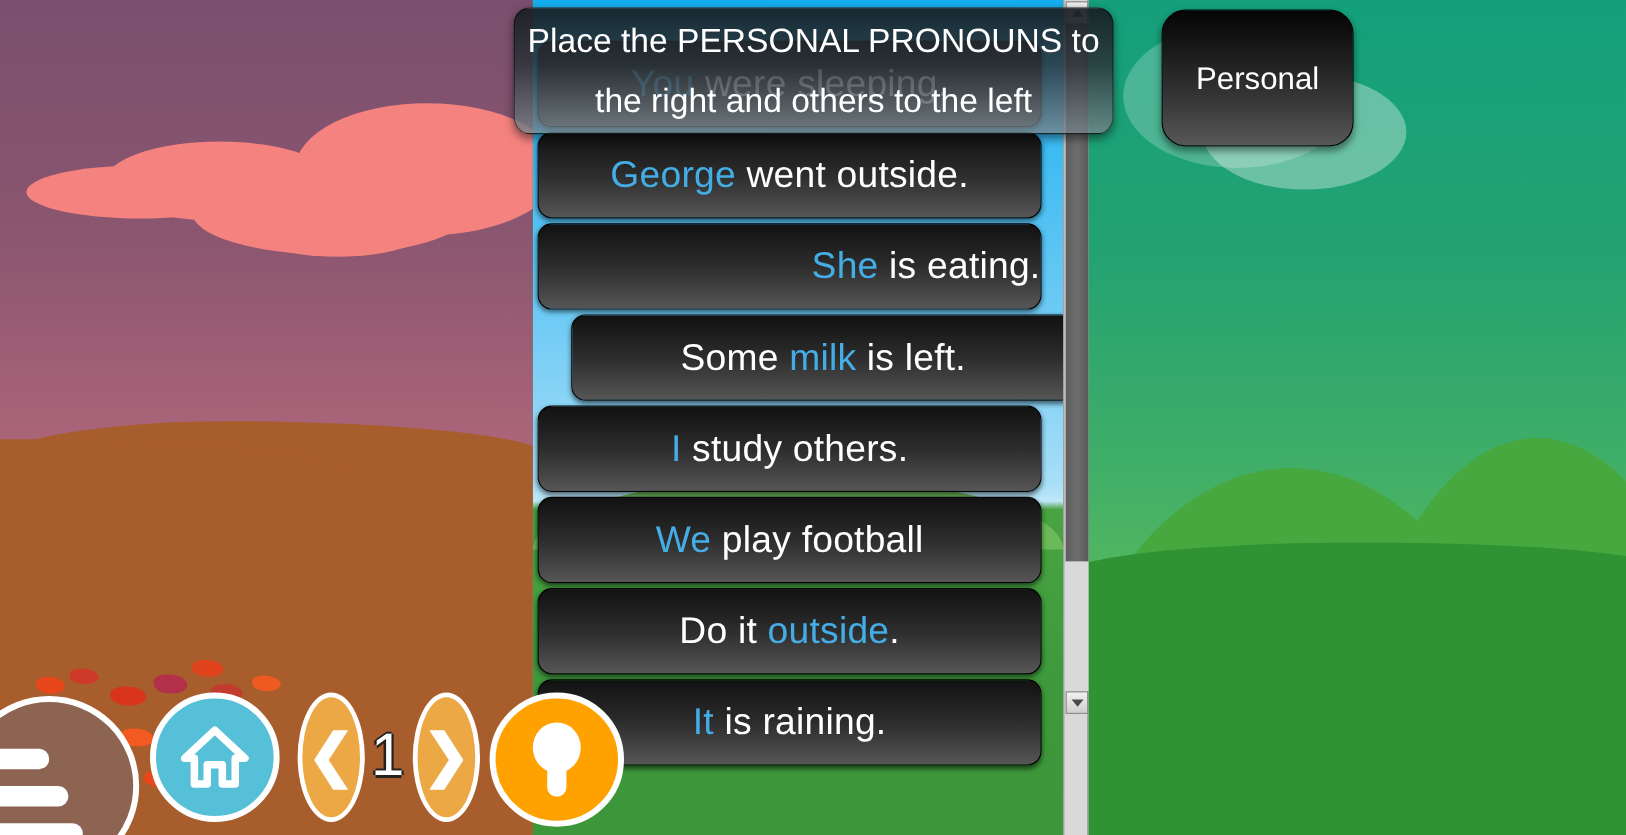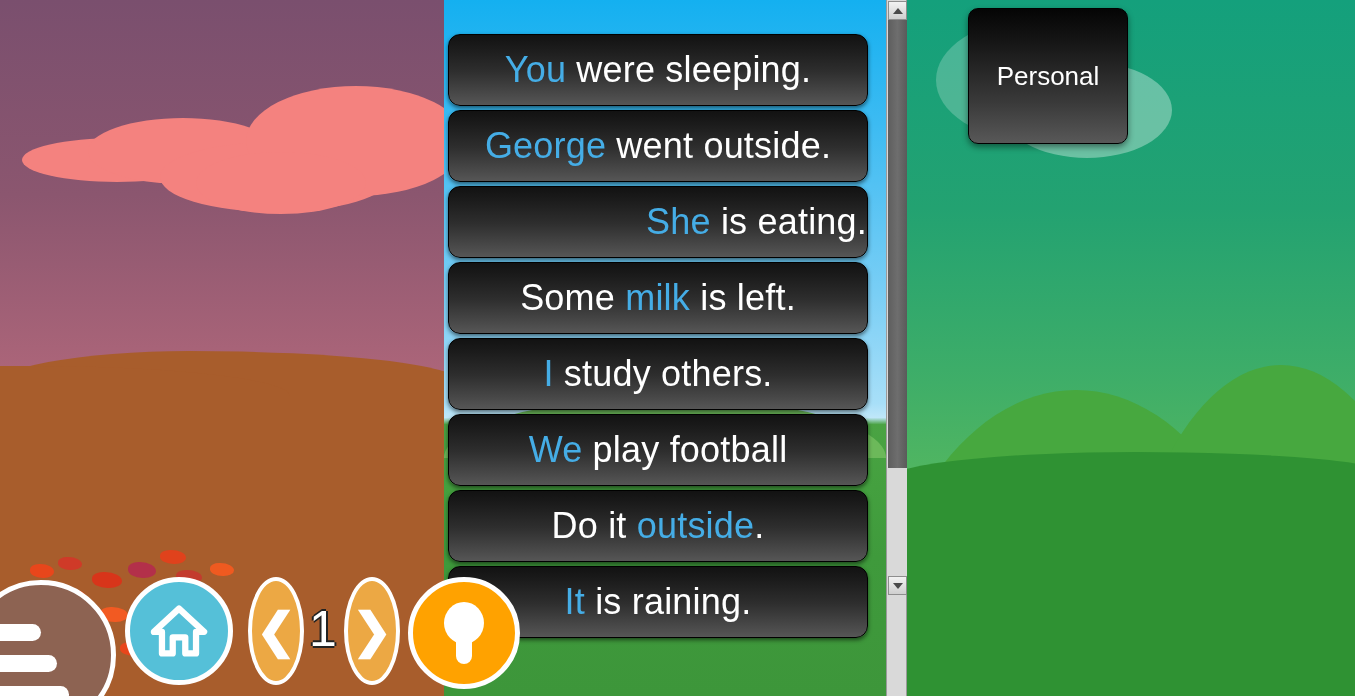--- a/index.html
+++ b/index.html
@@ -144,21 +144,21 @@
     width: 420px;
     height: 72px;
     border-radius: 12px;
     background: linear-gradient(to bottom, #121212 0%, #1b1b1b 18%, #2e2e2e 52%, #4a4a4a 86%, #565656 100%);
     border: 1px solid #000000;
     box-shadow: 0 2px 4px rgba(0,0,0,0.55);
     display: flex;
     align-items: center;
     justify-content: center;
     color: #ffffff;
-    font-size: 36px;
+    font-size: 31px;
     letter-spacing: 0.2px;
     white-space: nowrap;
   }
   .card .hl { color: #45ade6; }
   .card .txt { display: inline-block; }
 
   
   .scrollbar {
     position: absolute;
     left: 886px; top: 0;
@@ -215,22 +215,22 @@
     text-align: center;
     padding: 0 6px;
     font-size: 28px;
     line-height: 50px;
   }
 
   
   .category-box {
     position: absolute;
     left: 968px; top: 8px;
-    width: 160px; height: 136px;
-    border-radius: 10px;
+    width: 160px; height: 114px;
+    border-radius: 20px;
     background: linear-gradient(to bottom, #050505 0%, #161616 25%, #3a3a3a 70%, #585858 100%);
     border: 1px solid #000000;
     box-shadow: 0 3px 6px rgba(0,0,0,0.45);
     color: #ffffff;
     display: flex;
     flex-direction: column;
     align-items: center;
     justify-content: center;
     font-size: 26px;
     line-height: 44px;
@@ -380,21 +380,21 @@
     <div class="cards" id="cards-container">
         <div class="card" style="top: 34px;">
           <span class="txt"><span class="hl">You</span><span> were sleeping.</span></span>
         </div>
         <div class="card" style="top: 110px;">
           <span class="txt"><span class="hl">George</span><span> went outside.</span></span>
         </div>
         <div class="card" style="top: 186px; justify-content: flex-end;">
           <span class="txt"><span class="hl">She</span><span> is eating.</span></span>
         </div>
-        <div class="card" style="top: 262px;">
+        <div class="card" style="top: 262px; margin-left: 28px;">
           <span class="txt"><span>Some </span><span class="hl">milk</span><span> is left.</span></span>
         </div>
         <div class="card" style="top: 338px;">
           <span class="txt"><span class="hl">I</span><span> study others.</span></span>
         </div>
         <div class="card" style="top: 414px; justify-content: center;">
           <span class="txt"><span class="hl">We</span><span> play football</span></span>
         </div>
         <div class="card" style="top: 490px;">
           <span class="txt"><span>Do it </span><span class="hl">outside</span><span>.</span></span>
@@ -409,20 +409,23 @@
     <div class="sb-thumb"></div>
     <div class="sb-track-lower"></div>
     <div class="sb-btn up">
       <div class="sb-arrow up-a"></div>
     </div>
     <div class="sb-btn down">
       <div class="sb-arrow down-a"></div>
     </div>
   </div>
 
+  <div class="banner">
+    <span>Place the PERSONAL PRONOUNS to the right and others to the left</span>
+  </div>
 
   <div class="category-box">
     <span>Personal</span>
   </div>
 
 
   <div class="nav-btn home-btn">
     <svg class="home-icon" viewBox="0 0 64 58">
       <path d="M32 4 L60 30 L51 30 L51 54 L39 54 L39 36 L25 36 L25 54 L13 54 L13 30 L4 30 Z" fill="none" stroke="#ffffff" stroke-width="7" stroke-linejoin="round"></path>
     </svg>

